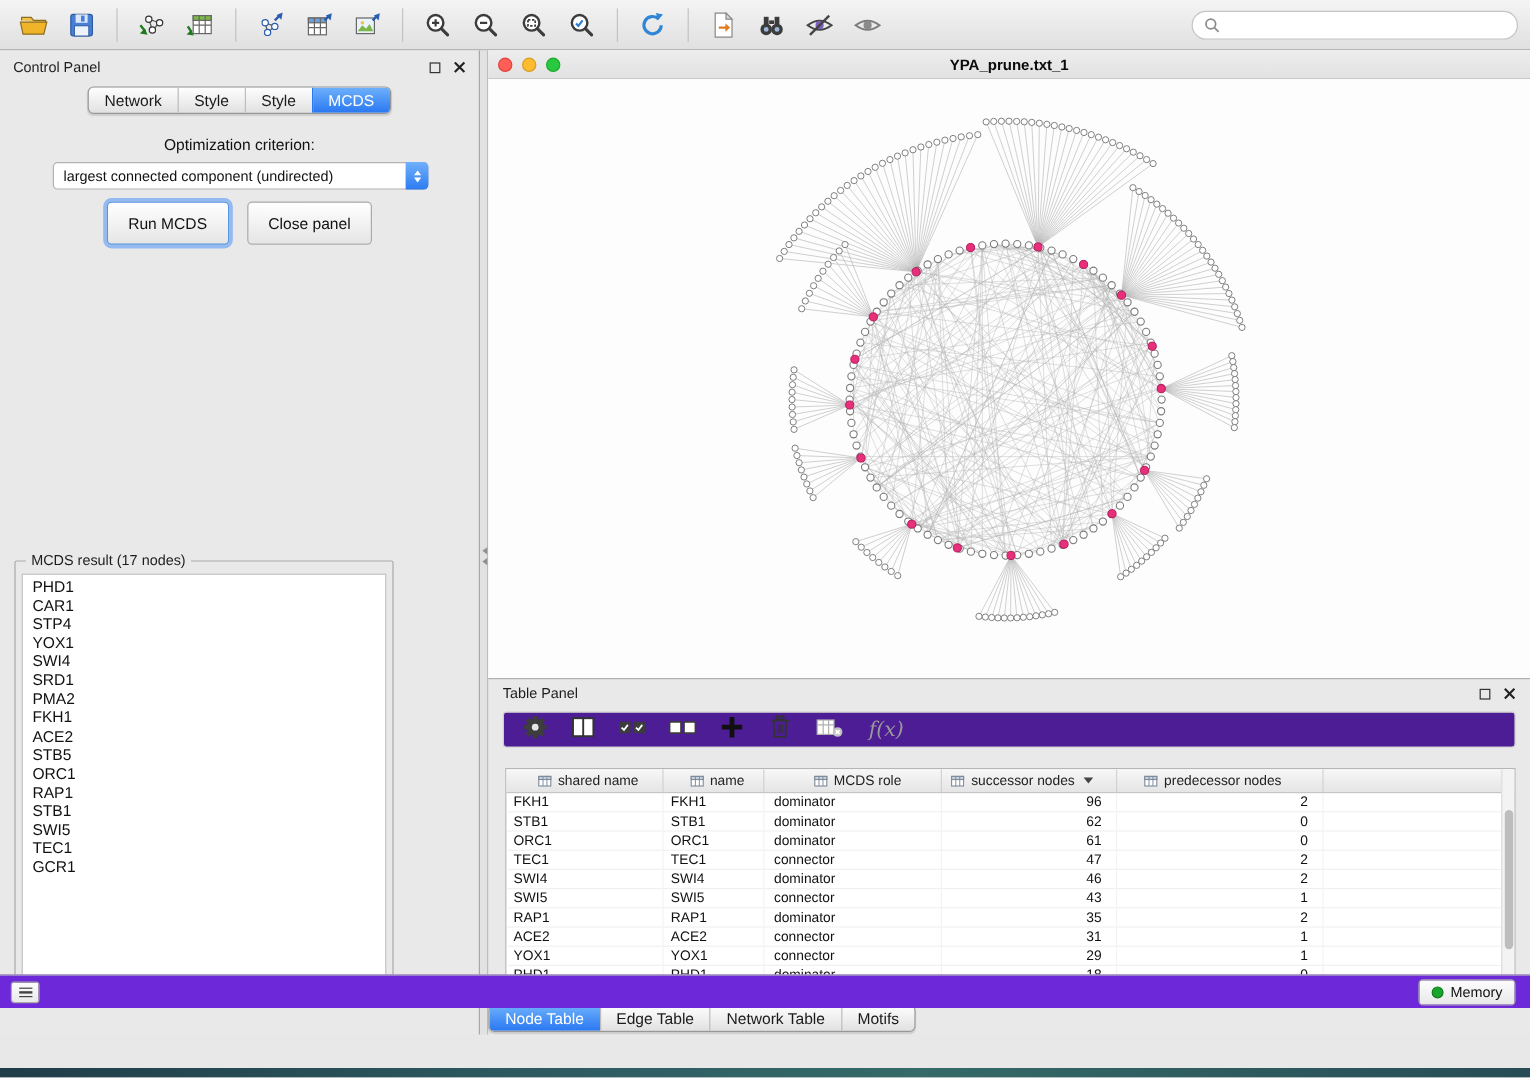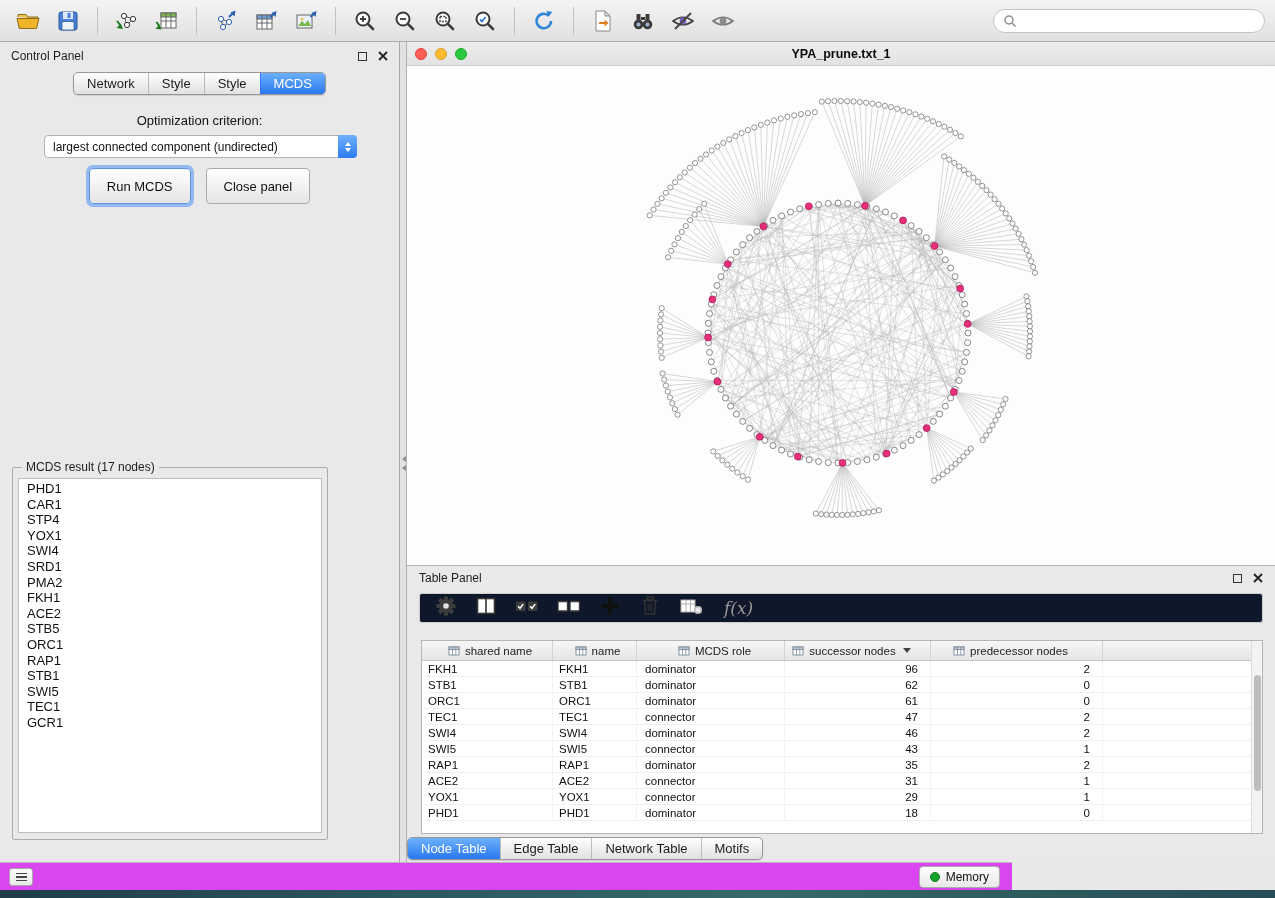--- a/index.html
+++ b/index.html
@@ -58,41 +58,41 @@
   .light.red{background:#ff5f57;border:1px solid #e0443e}
   .light.yellow{background:#febc2e;border:1px solid #d89e24}
   .light.green{background:#28c840;border:1px solid #1eab29}
   .net-title{position:absolute;left:0;top:0;width:100%;height:24px;display:flex;align-items:center;justify-content:center;
     font-size:12.5px;font-weight:bold;color:#0a0a0a;pointer-events:none}
   .net-canvas{position:absolute;left:0;top:24px;width:868px;height:499px;background:#fdfdfd}
 
   
   .table-panel{position:absolute;left:407px;top:565px;width:868px;height:297px;background:#e9e9e9;border-top:1px solid #b0b0b0}
   .tp-header{position:absolute;left:0;top:0;width:100%;height:24px;display:flex;align-items:center;padding:0 12px;font-size:12px;color:#1d1d1d}
-  .tp-toolbar{position:absolute;left:12px;top:27px;width:844px;height:30px;background:#0f172a;border:1px solid #cdcdcd;
+  .tp-toolbar{position:absolute;left:12px;top:27px;width:844px;height:30px;background:#4c1d95;border:1px solid #cdcdcd;
     border-radius:3px;display:flex;align-items:center;padding:0 14px;gap:16px}
   .fx-label{font-family:"DejaVu Serif",serif;font-style:italic;font-size:17px;color:#9a9a9a;margin-left:4px}
   .table-wrap{position:absolute;left:14px;top:74px;width:842px;height:194px;background:#fff;border:1px solid #b5b5b5;overflow:hidden}
   .thead{display:flex;height:20px;background:linear-gradient(#f7f7f7,#e5e5e5);border-bottom:1px solid #c6c6c6}
   .th{display:flex;align-items:center;justify-content:center;gap:5px;font-size:11.5px;color:#222;border-right:1px solid #d2d2d2;overflow:hidden}
   .trow{display:flex;height:16px;align-items:center;border-bottom:1px solid #f0f0f0}
   .tcell{font-size:11.5px;color:#111;height:16px;line-height:16px;border-right:1px solid #f3f3f3;overflow:hidden;white-space:nowrap}
   .c0{width:131px;padding-left:6px}
   .c1{width:84px;padding-left:6px}
   .c2{width:148px;padding-left:8px}
   .c3{width:146px;text-align:right;padding-right:12px}
   .c4{width:172px;text-align:right;padding-right:12px}
   .cfill{flex:1;border-right:none}
   .sort-desc{width:0;height:0;border-left:4px solid transparent;border-right:4px solid transparent;border-top:5px solid #444;margin-left:2px}
   .vscroll{position:absolute;right:0;top:0;width:11px;height:192px;background:#f3f3f3;border-left:1px solid #dcdcdc}
   .vthumb{position:absolute;left:1.5px;top:34px;width:7px;height:116px;background:#bdbdbd;border-radius:4px}
   .tp-tabs{position:absolute;left:0;top:271px;width:100%;display:flex;}
 
   
-  .statusbar{position:absolute;left:0;top:862px;width:1012px;height:28px;background:#d946ef;border-top:1px solid #b8b8b8}
+  .statusbar{position:absolute;left:0;top:812px;width:1275px;height:28px;background:#6d28d9;border-top:1px solid #b8b8b8}
   .list-btn{position:absolute;left:9px;top:5px;width:24px;height:18px;border:1px solid #a9a9a9;border-radius:3px;
     background:linear-gradient(#fdfdfd,#e9e9e9);display:flex;flex-direction:column;align-items:center;justify-content:center;gap:2px}
   .list-btn i{display:block;width:11px;height:1.6px;background:#444}
   .memory-btn{position:absolute;right:12px;top:3px;height:22px;border:1px solid #ababab;border-radius:4px;
     background:linear-gradient(#fdfdfd,#e8e8e8);display:flex;align-items:center;gap:6px;padding:0 10px;font-size:12px;color:#111}
   .mem-dot{width:10px;height:10px;border-radius:50%;background:#17a52b;border:1px solid #0e7c1d}
 
   .desktop-strip{position:absolute;left:0;top:890px;width:1275px;height:8px;
     background:linear-gradient(90deg,#203d49,#2d5a61 35%,#356a68 60%,#274c55)}
 </style>

